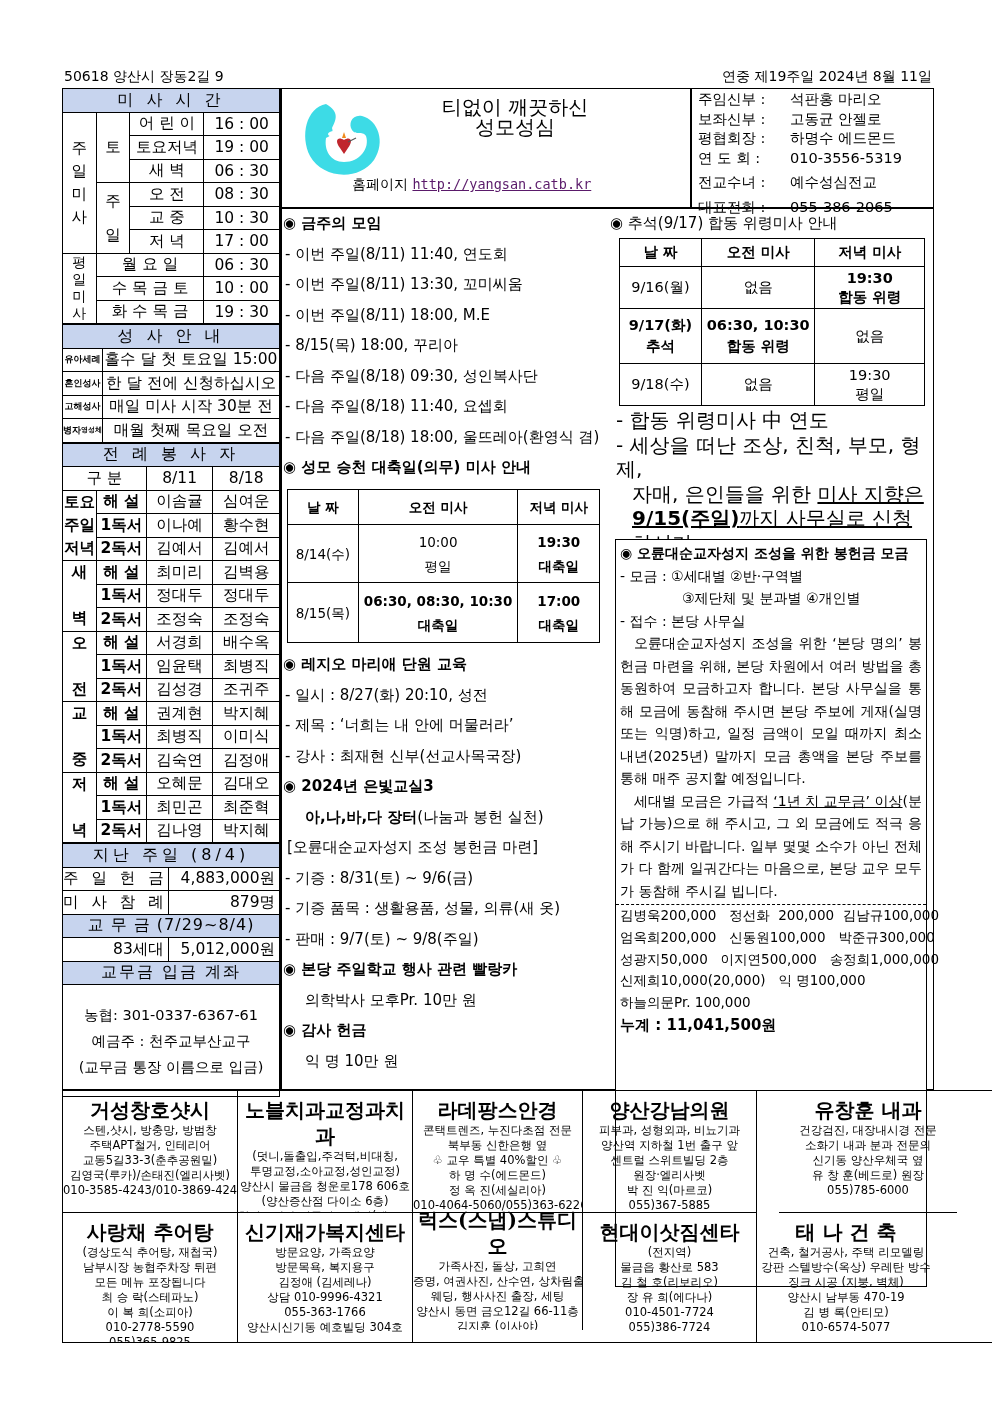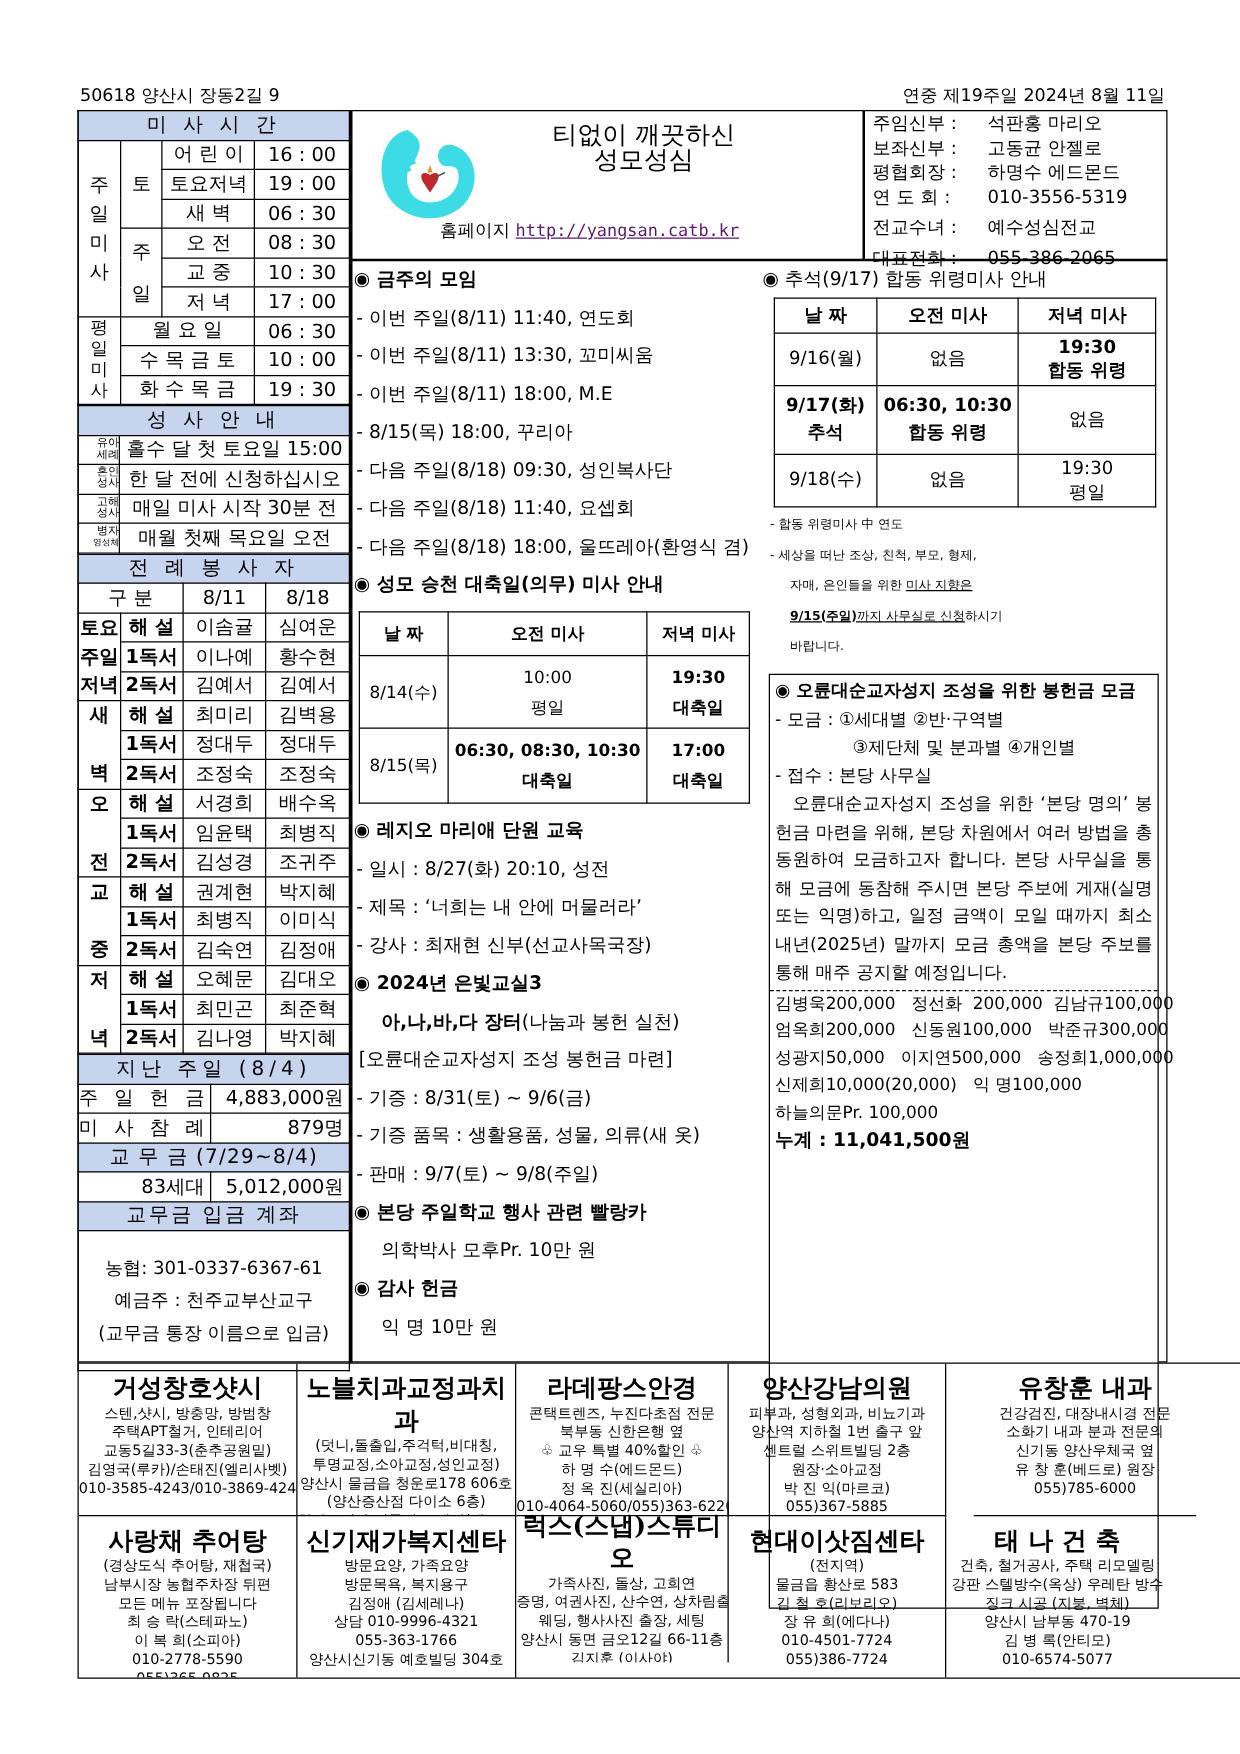--- a/index.html
+++ b/index.html
@@ -13,21 +13,21 @@
 .sec{font-size:15px;line-height:30.5px;white-space:nowrap}
 .sec .t{font-weight:bold}
 .mt td{border:1px solid #000;text-align:center;font-size:13.5px;padding:2px}
 .mt2 td{border:1.5px solid #000;text-align:center;font-size:14.5px;padding:1px}
 .b{font-weight:bold}
 .u{text-decoration:underline}
 .ads{left:62px;top:1090px;width:972px;height:253px;border:1.5px solid #000}
 .ad{position:absolute;border-right:1.5px solid #000;border-bottom:1.5px solid #000;text-align:center;overflow:hidden;padding-top:6px}
 .ad .n{font-size:20px;font-weight:bold;font-family:"DejaVu Serif","Liberation Serif",serif;line-height:26px}
 .ad .l{font-size:11.5px;line-height:15px;white-space:nowrap}
-.vlab{display:flex;flex-direction:column;align-items:flex-end;justify-content:center;font-size:9px;line-height:9px;font-weight:normal}
+.vlab{display:flex;flex-direction:row;align-items:flex-end;justify-content:center;font-size:9px;line-height:9px;font-weight:bold}
 </style>
 </head>
 <body>
 
 <div class="abs topline">
   <span>50618 양산시 장동2길 9</span>
   <span>연중 제19주일 2024년 8월 11일</span>
 </div>
 
 <div class="abs frame"></div>
@@ -464,34 +464,35 @@
     <tr style="height:42px;line-height:19px">
           <td>9/18(수)</td>
           <td>없음</td>
           <td>
             <div>19:30</div>
             <div>평일</div>
           </td>
         </tr>
   </tbody>
     </table>
-  <div style="font-size:10px;line-height:24.5px;padding-left:6px;margin-top:2px">
+  <div style="font-size:20px;line-height:24.5px;padding-left:6px;margin-top:2px">
     <div>- 합동 위령미사 中 연도</div>
     <div>- 세상을 떠난 조상, 친척, 부모, 형제,</div>
     <div style="padding-left:16px"><span>자매, 은인들을 위한 </span><span class="u">미사 지향은</span></div>
     <div style="padding-left:16px"><span class="b u">9/15(주일)</span><span class="u">까지 사무실로 신청</span><span>하시기</span></div>
     <div style="padding-left:16px">바랍니다.</div>
   </div>
 
   <div class="abs" style="left:5px;top:331px;width:312px;height:748px;border:1.5px solid #000;background:#fff;padding:2px 4px;font-size:14px;line-height:22.5px">
     <div class="b">◉ <span>오륜대순교자성지 조성을 위한 봉헌금 모금</span></div>
     <div>- 모금 : ①세대별 ②반·구역별</div>
     <div style="padding-left:62px">③제단체 및 분과별 ④개인별</div>
     <div>- 접수 : 본당 사무실</div>
     <div style="text-align:justify;text-indent:14px">오륜대순교자성지 조성을 위한 ‘본당 명의’ 봉헌금 마련을 위해, 본당 차원에서 여러 방법을 총동원하여 모금하고자 합니다. 본당 사무실을 통해 모금에 동참해 주시면 본당 주보에 게재(실명 또는 익명)하고, 일정 금액이 모일 때까지 최소 내년(2025년) 말까지 모금 총액을 본당 주보를 통해 매주 공지할 예정입니다.</div>
+    <div style="text-align:justify;text-indent:14px"><span>세대별 모금은 가급적 </span><span class="u">‘1년 치 교무금’ 이상</span><span>(분납 가능)으로 해 주시고, 그 외 모금에도 적극 응해 주시기 바랍니다. 일부 몇몇 소수가 아닌 전체가 다 함께 일궈간다는 마음으로, 본당 교우 모두가 동참해 주시길 빕니다.</span></div>
     <div style="border-top: 1.5px dashed rgb(0, 0, 0); margin: 2px -4px 0px; padding: 0px 4px; font-size: 13.5px; line-height: 21.8px; white-space: normal;" id="donors">
         <div style="white-space: pre;">김병욱200,000   정선화  200,000  김남규100,000</div>
         <div style="white-space: pre;">엄옥희200,000   신동원100,000   박준규300,000</div>
         <div style="white-space: pre;">성광지50,000   이지연500,000   송정희1,000,000</div>
         <div style="white-space: pre;">신제희10,000(20,000)   익 명100,000</div>
         <div style="white-space: pre;">하늘의문Pr. 100,000</div>
       </div>
     <div class="b" style="font-size:15px">누계 : 11,041,500원</div>
   </div>
 </div>
@@ -520,21 +521,21 @@
       <div class="l">♧ 교우 특별 40%할인 ♧</div>
       <div class="l">하 명 수(에드몬드)</div>
       <div class="l">정 옥 진(세실리아)</div>
       <div class="l">010-4064-5060/055)363-6226</div>
     </div>
     <div class="ad" style="left: 520px; top: 0px; width: 174px; height: 122px;">
       <div class="n">양산강남의원</div>
       <div class="l">피부과, 성형외과, 비뇨기과</div>
       <div class="l">양산역 지하철 1번 출구 앞</div>
       <div class="l">센트럴 스위트빌딩 2층</div>
-      <div class="l">원장·소아교정</div>
+      <div class="l">원장·엘리사벳</div>
       <div class="l">박 진 익(마르코)</div>
       <div class="l">055)367-5885</div>
     </div>
     <div class="ad" style="left: 716px; top: 0px; width: 178px; height: 122px; border-right: none;">
       <div class="n">유창훈 내과</div>
       <div class="l">건강검진, 대장내시경 전문</div>
       <div class="l">소화기 내과 분과 전문의</div>
       <div class="l">신기동 양산우체국 옆</div>
       <div class="l">유 창 훈(베드로) 원장</div>
       <div class="l">055)785-6000</div>

